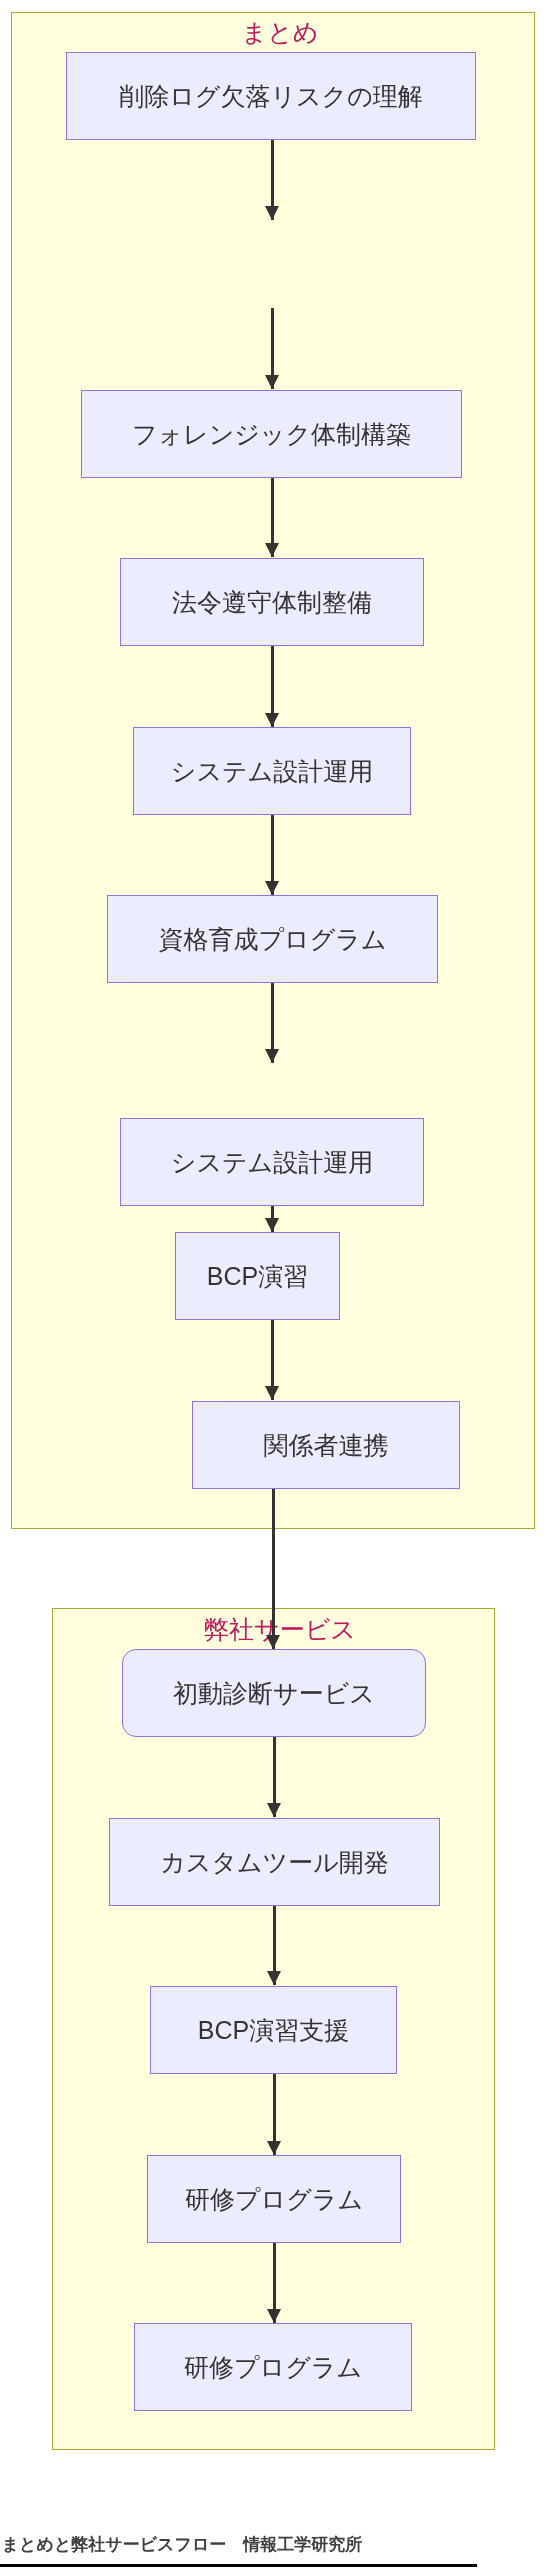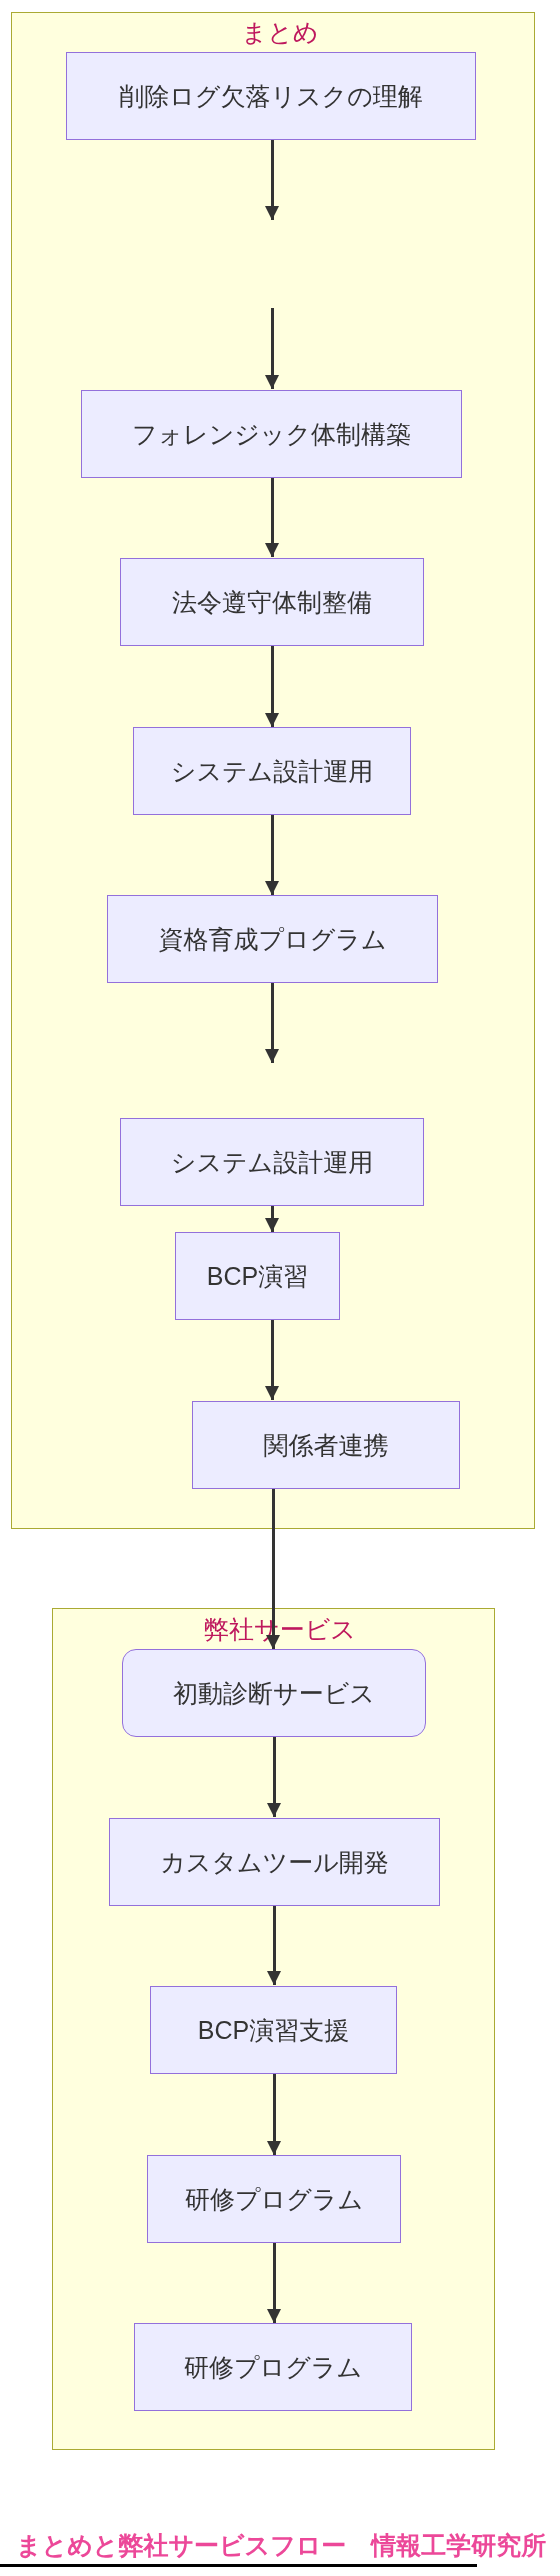--- a/index.html
+++ b/index.html
@@ -50,26 +50,25 @@
     border-left:7.5px solid transparent;
     border-right:7.5px solid transparent;
     border-top:14px solid #333333;
   }
 
   .caption{
     position:absolute;
     left:1.7px;
     top:2530px;
     width:559px;
-    font-size:25px;
+    font-size:17px;
     line-height:30px;
     font-weight:bold;
-    color:#ec4899;
+    color:#404040;
     white-space:nowrap;
-    text-align:center;
   }
   .caption-rule{
     position:absolute;
     left:0;
     top:2564px;
     width:477px;
     height:2.5px;
     background:#000000;
   }
 </style>

